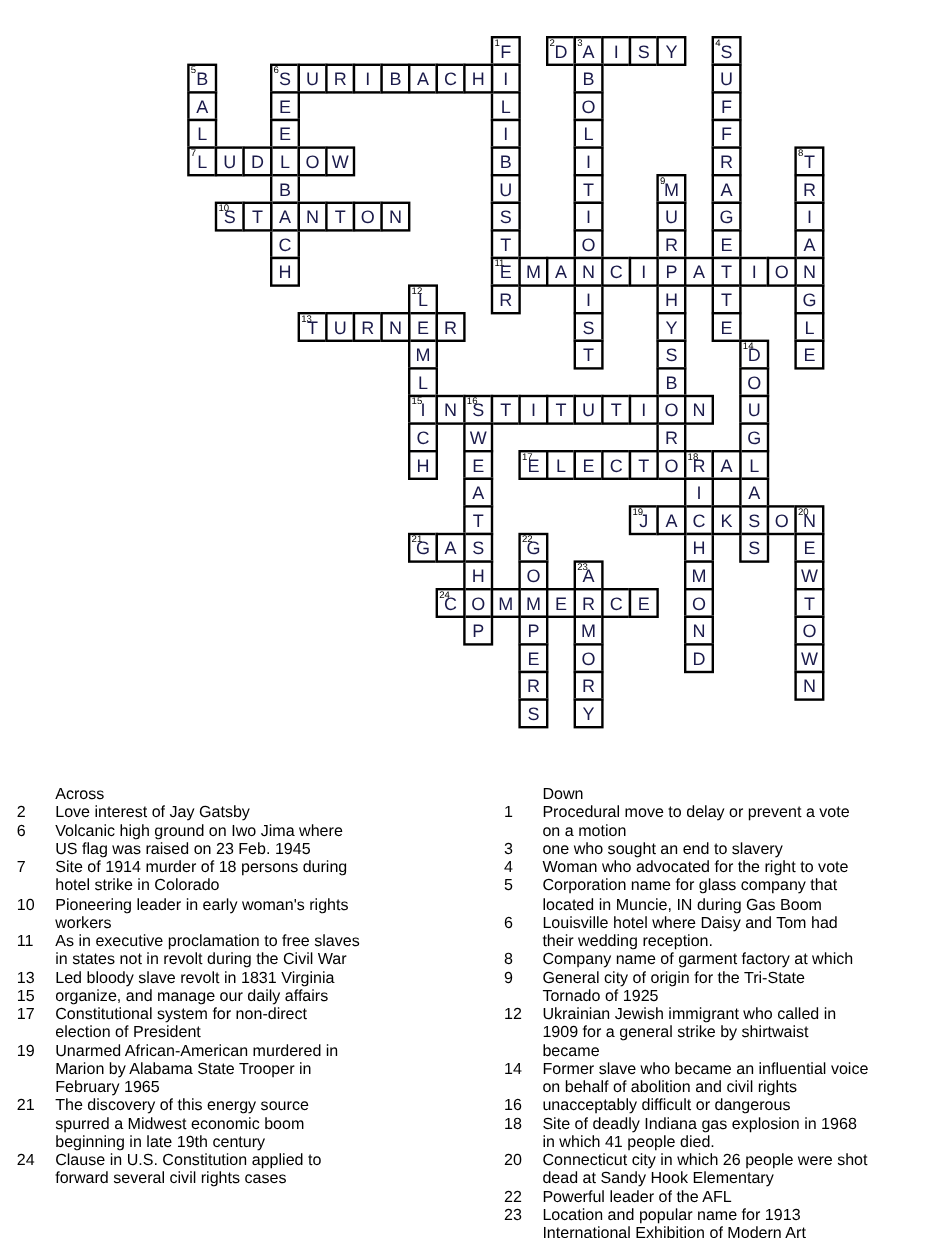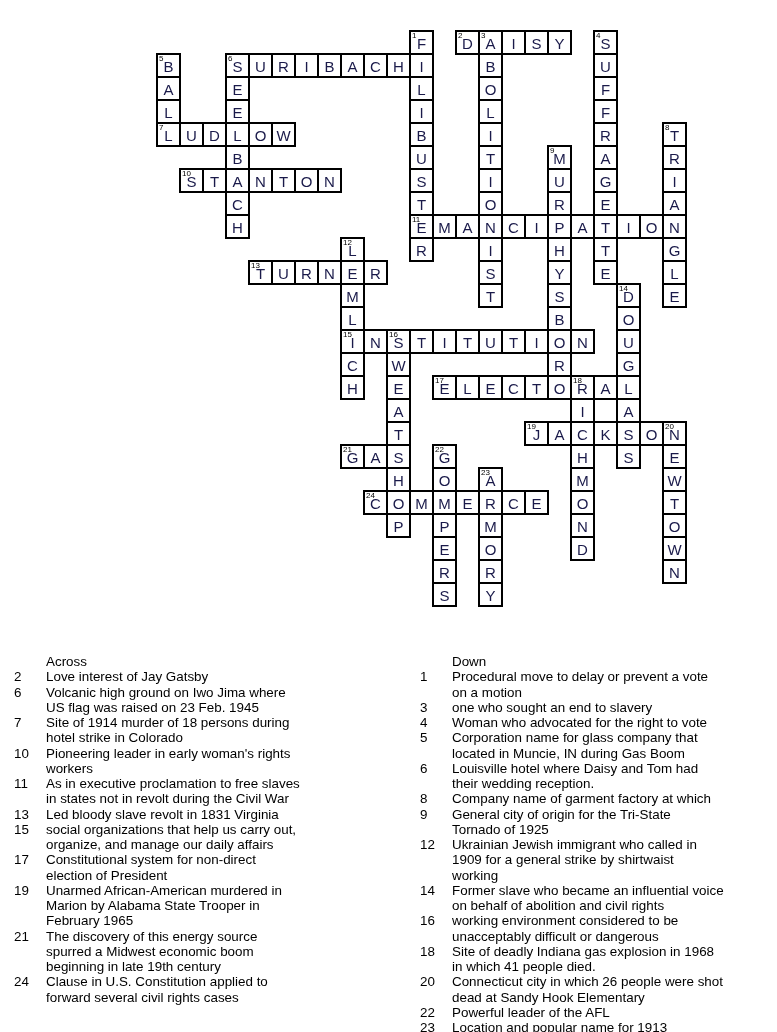--- a/index.html
+++ b/index.html
@@ -599,21 +599,20 @@
         <span class="cnum">11</span>
         <div>As in executive proclamation to free slaves</div>
         <div>in states not in revolt during the Civil War</div>
       </div>
       <div class="clue">
         <span class="cnum">13</span>
         <div>Led bloody slave revolt in 1831 Virginia</div>
       </div>
       <div class="clue">
         <span class="cnum">15</span>
-        <div>social organizations that help us carry out,</div>
         <div>organize, and manage our daily affairs</div>
       </div>
       <div class="clue">
         <span class="cnum">17</span>
         <div>Constitutional system for non-direct</div>
         <div>election of President</div>
       </div>
       <div class="clue">
         <span class="cnum">19</span>
         <div>Unarmed African-American murdered in</div>
@@ -666,30 +665,29 @@
       </div>
       <div class="clue">
         <span class="cnum">9</span>
         <div>General city of origin for the Tri-State</div>
         <div>Tornado of 1925</div>
       </div>
       <div class="clue">
         <span class="cnum">12</span>
         <div>Ukrainian Jewish immigrant who called in</div>
         <div>1909 for a general strike by shirtwaist</div>
-        <div>working</div>
+        <div>became</div>
       </div>
       <div class="clue">
         <span class="cnum">14</span>
         <div>Former slave who became an influential voice</div>
         <div>on behalf of abolition and civil rights</div>
       </div>
       <div class="clue">
         <span class="cnum">16</span>
-        <div>working environment considered to be</div>
         <div>unacceptably difficult or dangerous</div>
       </div>
       <div class="clue">
         <span class="cnum">18</span>
         <div>Site of deadly Indiana gas explosion in 1968</div>
         <div>in which 41 people died.</div>
       </div>
       <div class="clue">
         <span class="cnum">20</span>
         <div>Connecticut city in which 26 people were shot</div>

